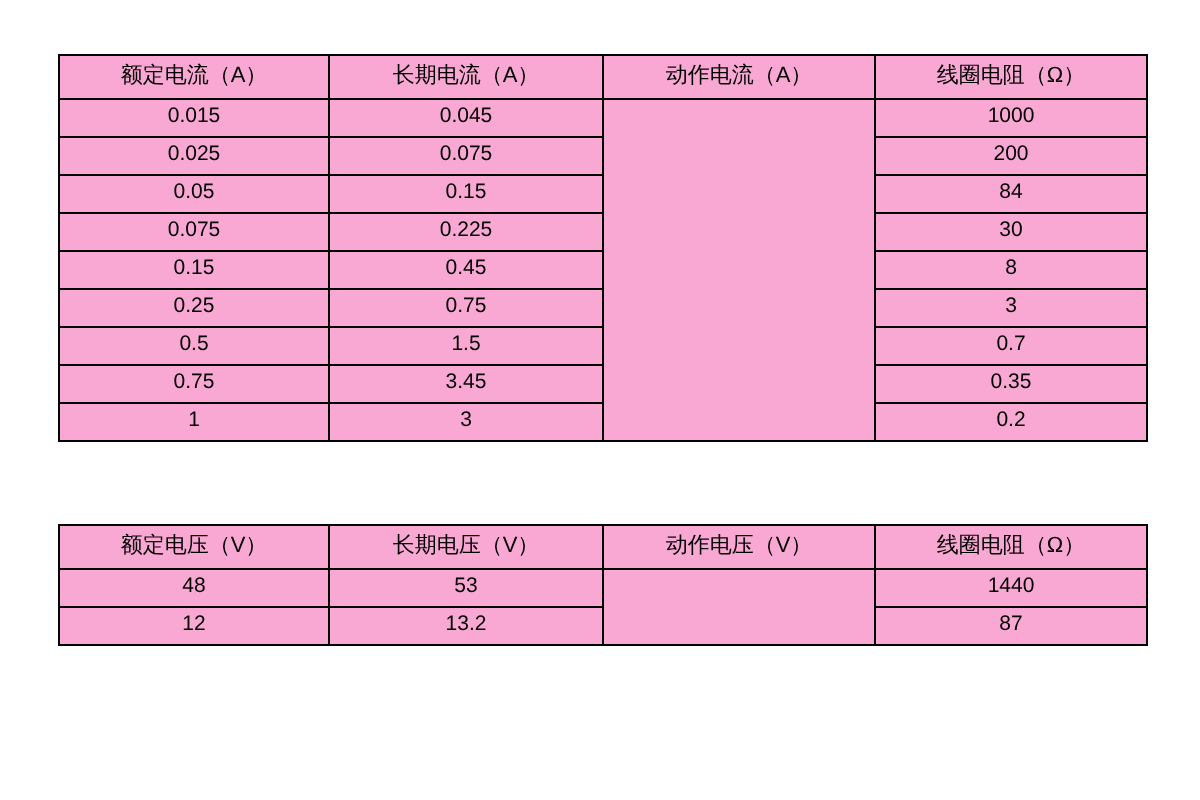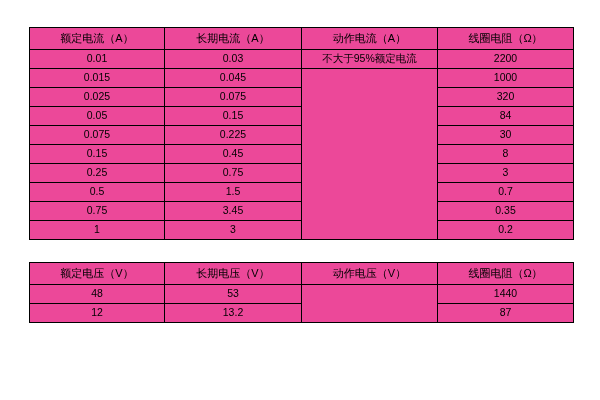--- a/index.html
+++ b/index.html
@@ -25,21 +25,21 @@
     left: 29px;
     width: 544px;
   }
   #table-current-wrap { top: 27px; }
   #table-voltage-wrap { top: 262px; }
 
   table.spec {
     border-collapse: collapse;
     width: 100%;
     table-layout: fixed;
-    background: #ec4899;
+    background: #f9a8d4;
   }
   table.spec td {
     border: 1px solid #000000;
     text-align: center;
     vertical-align: middle;
     font-size: 10.5px;
     line-height: 1.1;
     height: 18px;
     padding: 0 2px;
     white-space: nowrap;
@@ -83,36 +83,30 @@
           <col class="c4">
       </colgroup>
       <tbody>
         <tr>
           <td class="hdr">额定电流（A）</td>
           <td class="hdr">长期电流（A）</td>
           <td class="hdr">动作电流（A）</td>
           <td class="hdr">线圈电阻（Ω）</td>
         </tr>
         <tr>
-          <td>0.01</td>
-          <td>0.03</td>
-          <td class="note">不大于95%额定电流</td>
-          <td>2200</td>
-        </tr>
-        <tr>
           <td>0.015</td>
           <td>0.045</td>
           <td class="blank"></td>
           <td>1000</td>
         </tr>
         <tr>
           <td>0.025</td>
           <td>0.075</td>
           <td class="blank"></td>
-          <td>320</td>
+          <td>200</td>
         </tr>
         <tr>
           <td>0.05</td>
           <td>0.15</td>
           <td class="blank"></td>
           <td>84</td>
         </tr>
         <tr>
           <td>0.075</td>
           <td>0.225</td>

